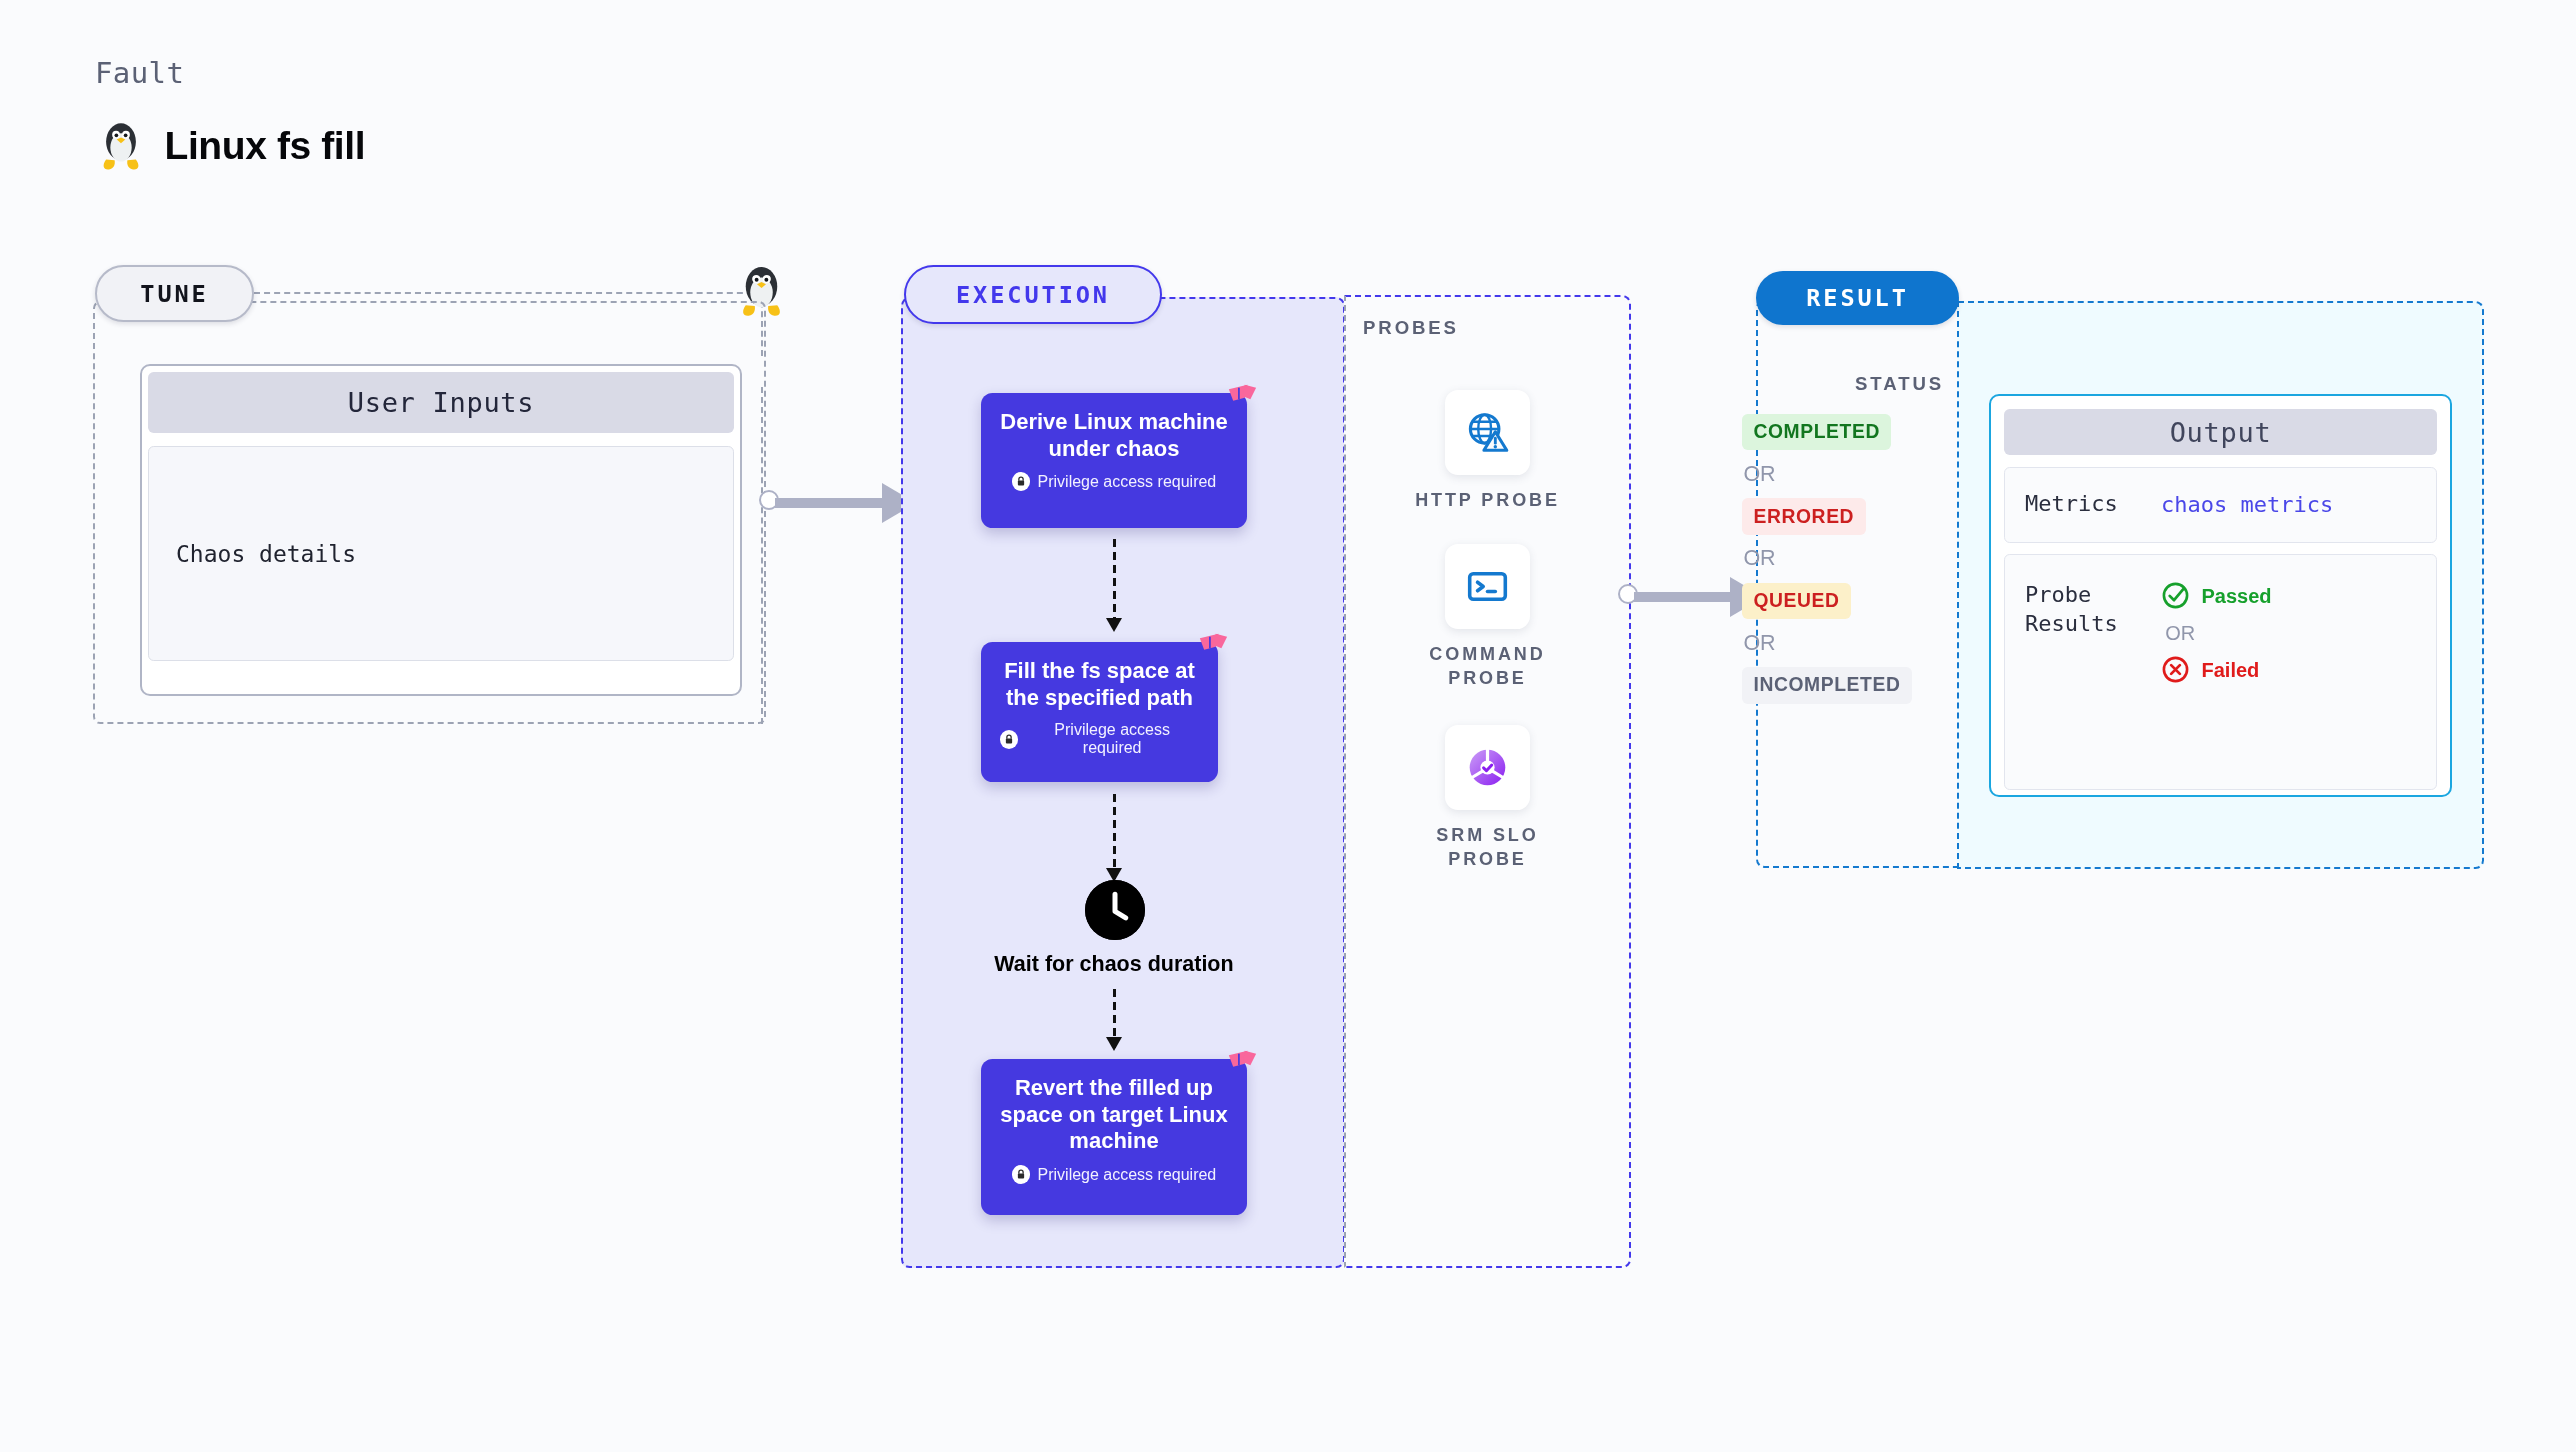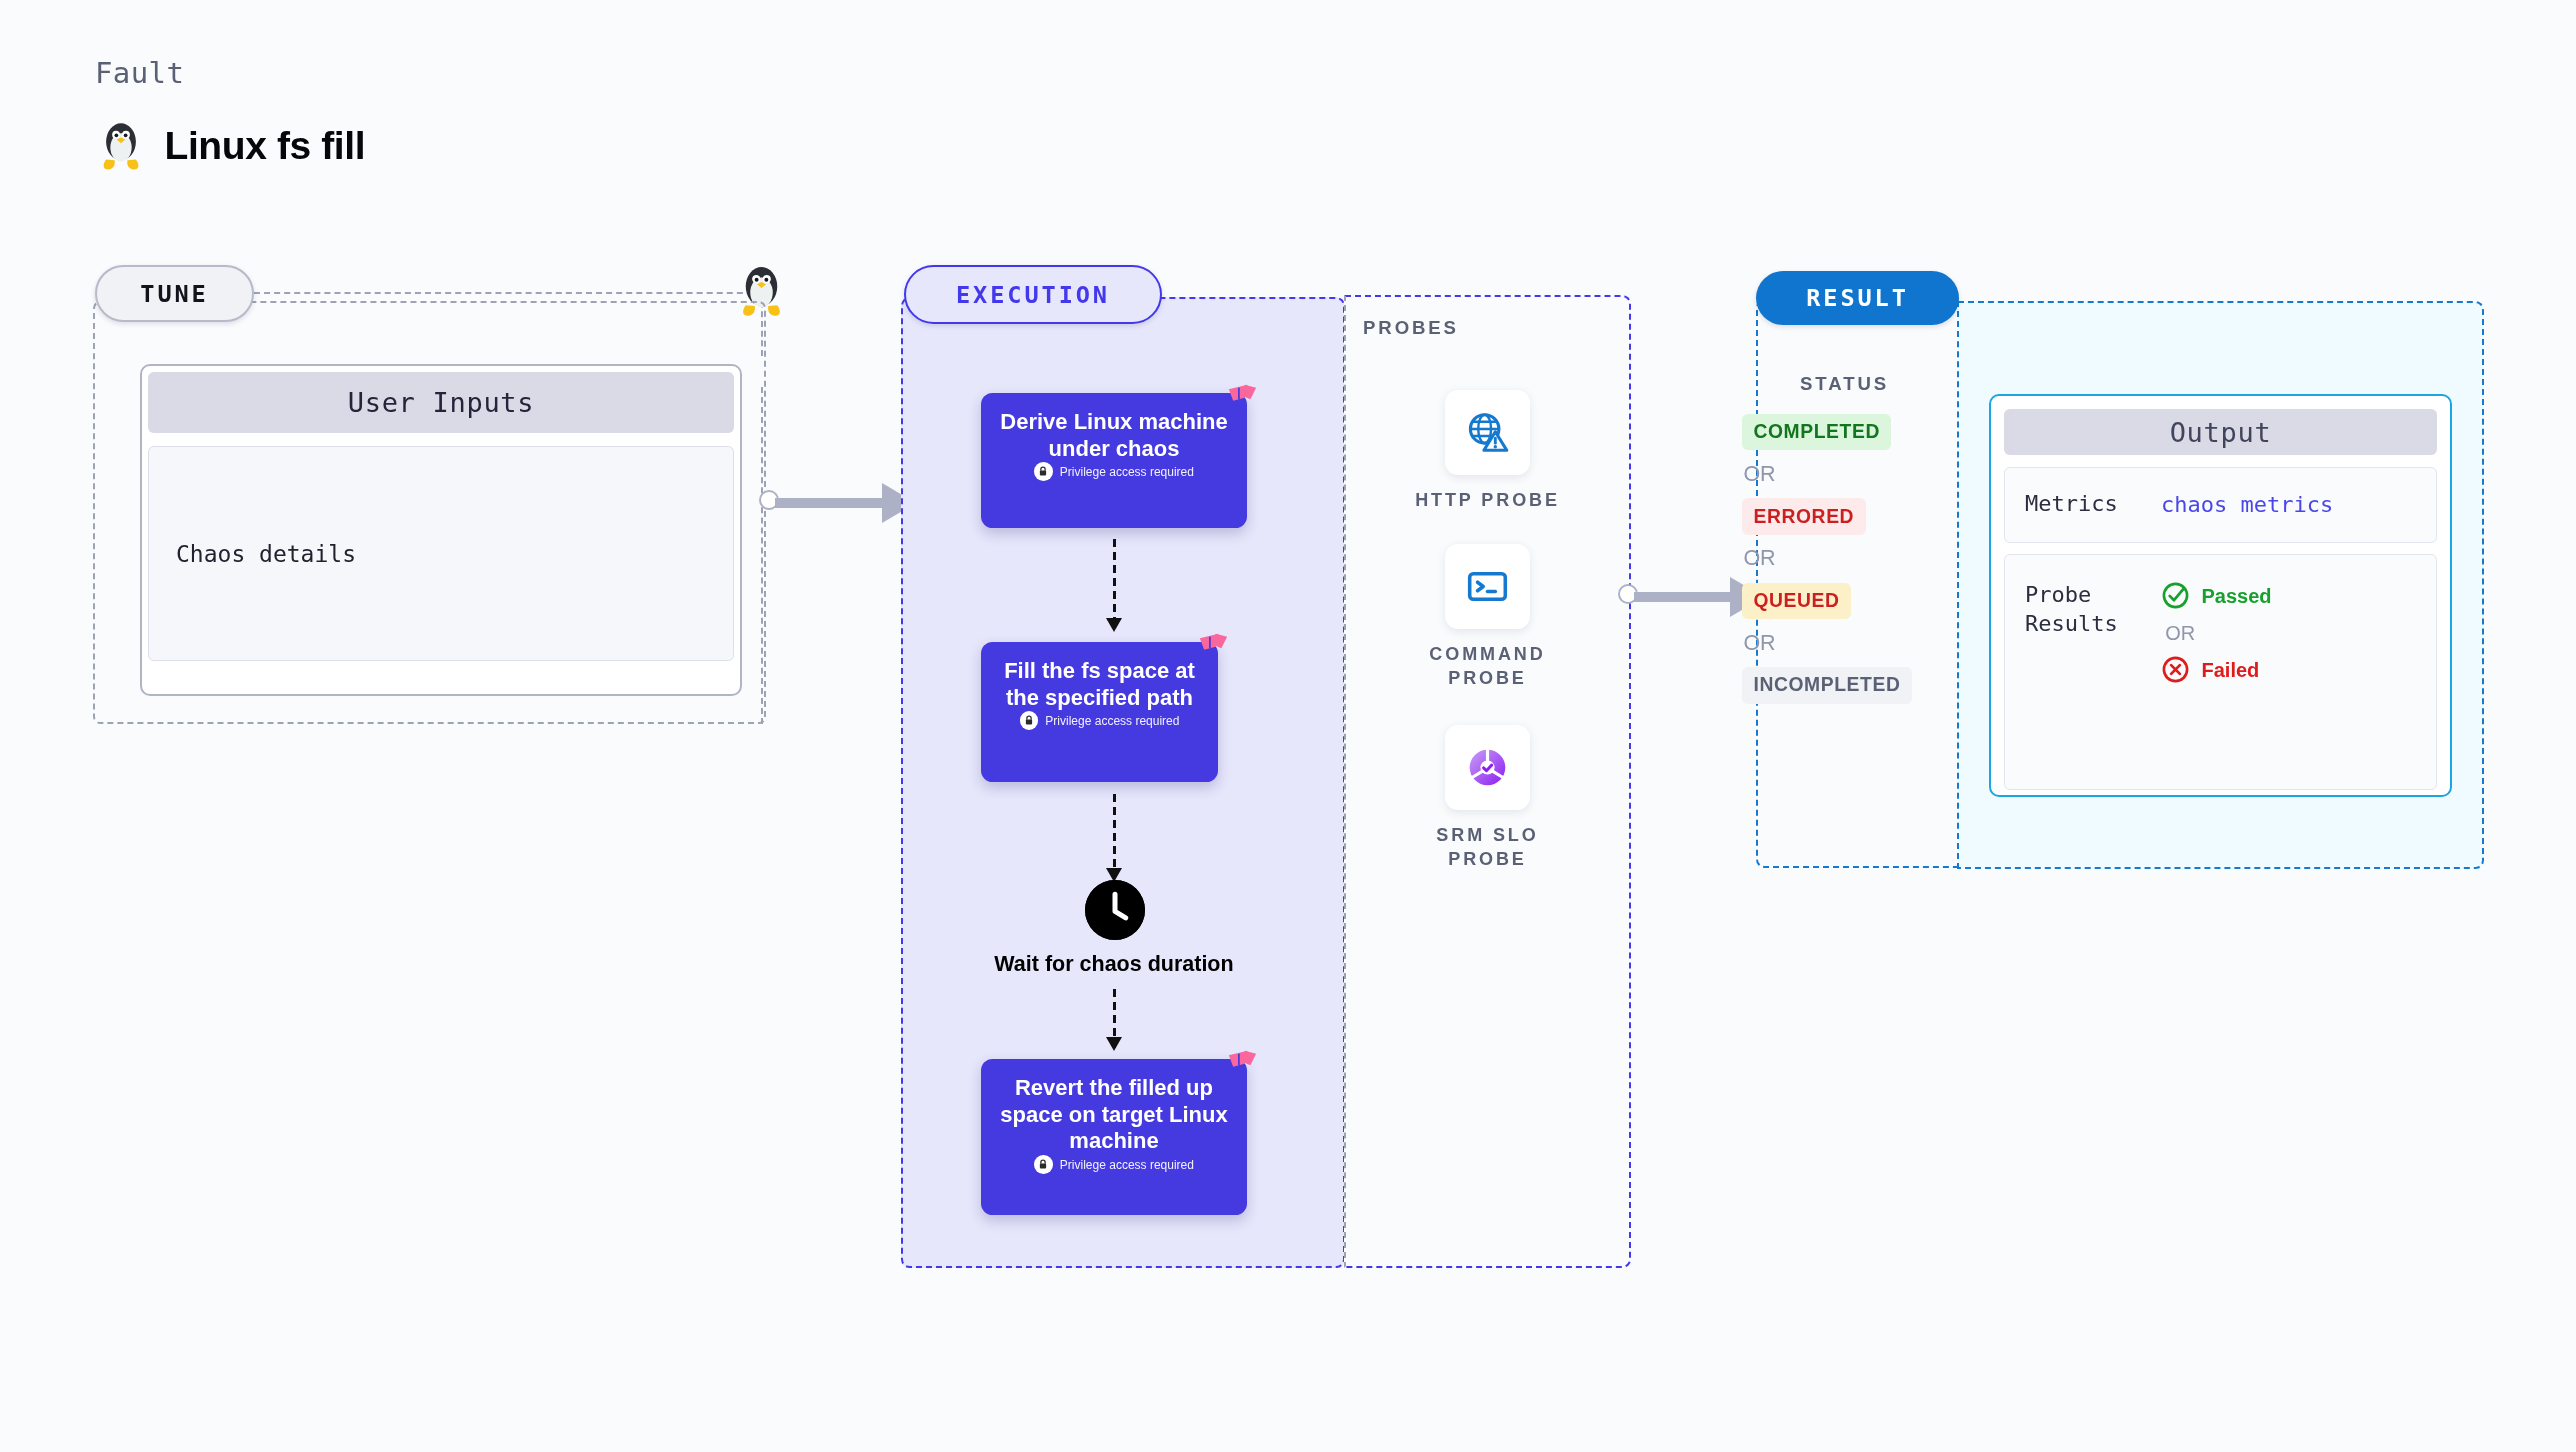--- a/index.html
+++ b/index.html
@@ -142,22 +142,23 @@
   
   .exec-box {
     position: absolute;
     background: #4539e0; border-radius: 11.5px;
     box-shadow: 0 5.7px 13px rgba(40,30,120,.22);
     color: #fff; text-align: center;
     padding: 15.8px 18.6px 13px 18.6px;
   }
   .exec-title { font-size: 22px; font-weight: bold; line-height: 1.22; }
   .exec-priv {
+    margin-top: 10px;
     display: flex; align-items: center; justify-content: center; gap: 7.2px;
-    font-size: 12px; font-weight: 500; color: #f2f1ff;
+    font-size: 16px; font-weight: 500; color: #f2f1ff;
   }
   .lock-badge {
     width: 18.6px; height: 18.6px; border-radius: 50%;
     background: #ffffff;
     display: flex; align-items: center; justify-content: center;
   }
   .flag {
     position: absolute; right: -11.5px; top: -11.5px;
     width: 33px; height: 33px;
   }
@@ -209,21 +210,21 @@
   .probe-label {
     margin-top: 14.3px; font-size: 18px; font-weight: bold;
     color: #5b6175; letter-spacing: 2.9px; line-height: 1.32;
   }
   .probe-1 { top: 390px; }
   .probe-2 { top: 544px; }
   .probe-3 { top: 725px; }
 
   
   .status-title {
-    position: absolute; left: 1800px; top: 373px;
+    position: absolute; left: 1855px; top: 373px;
     font-size: 18.6px; font-weight: bold; color: #5b6175; letter-spacing: 2.9px;
   }
   .status-col { position: absolute; left: 1742px; top: 414px; width: 172px; }
   .st-badge {
     display: inline-block; border-radius: 5.7px;
     padding: 7.2px 11.5px; font-size: 19.3px; font-weight: bold;
     letter-spacing: 0.6px;
   }
   .st-or {
     font-size: 21.5px; color: #9096ab; margin: 11.5px 0 11.5px 1.4px;

